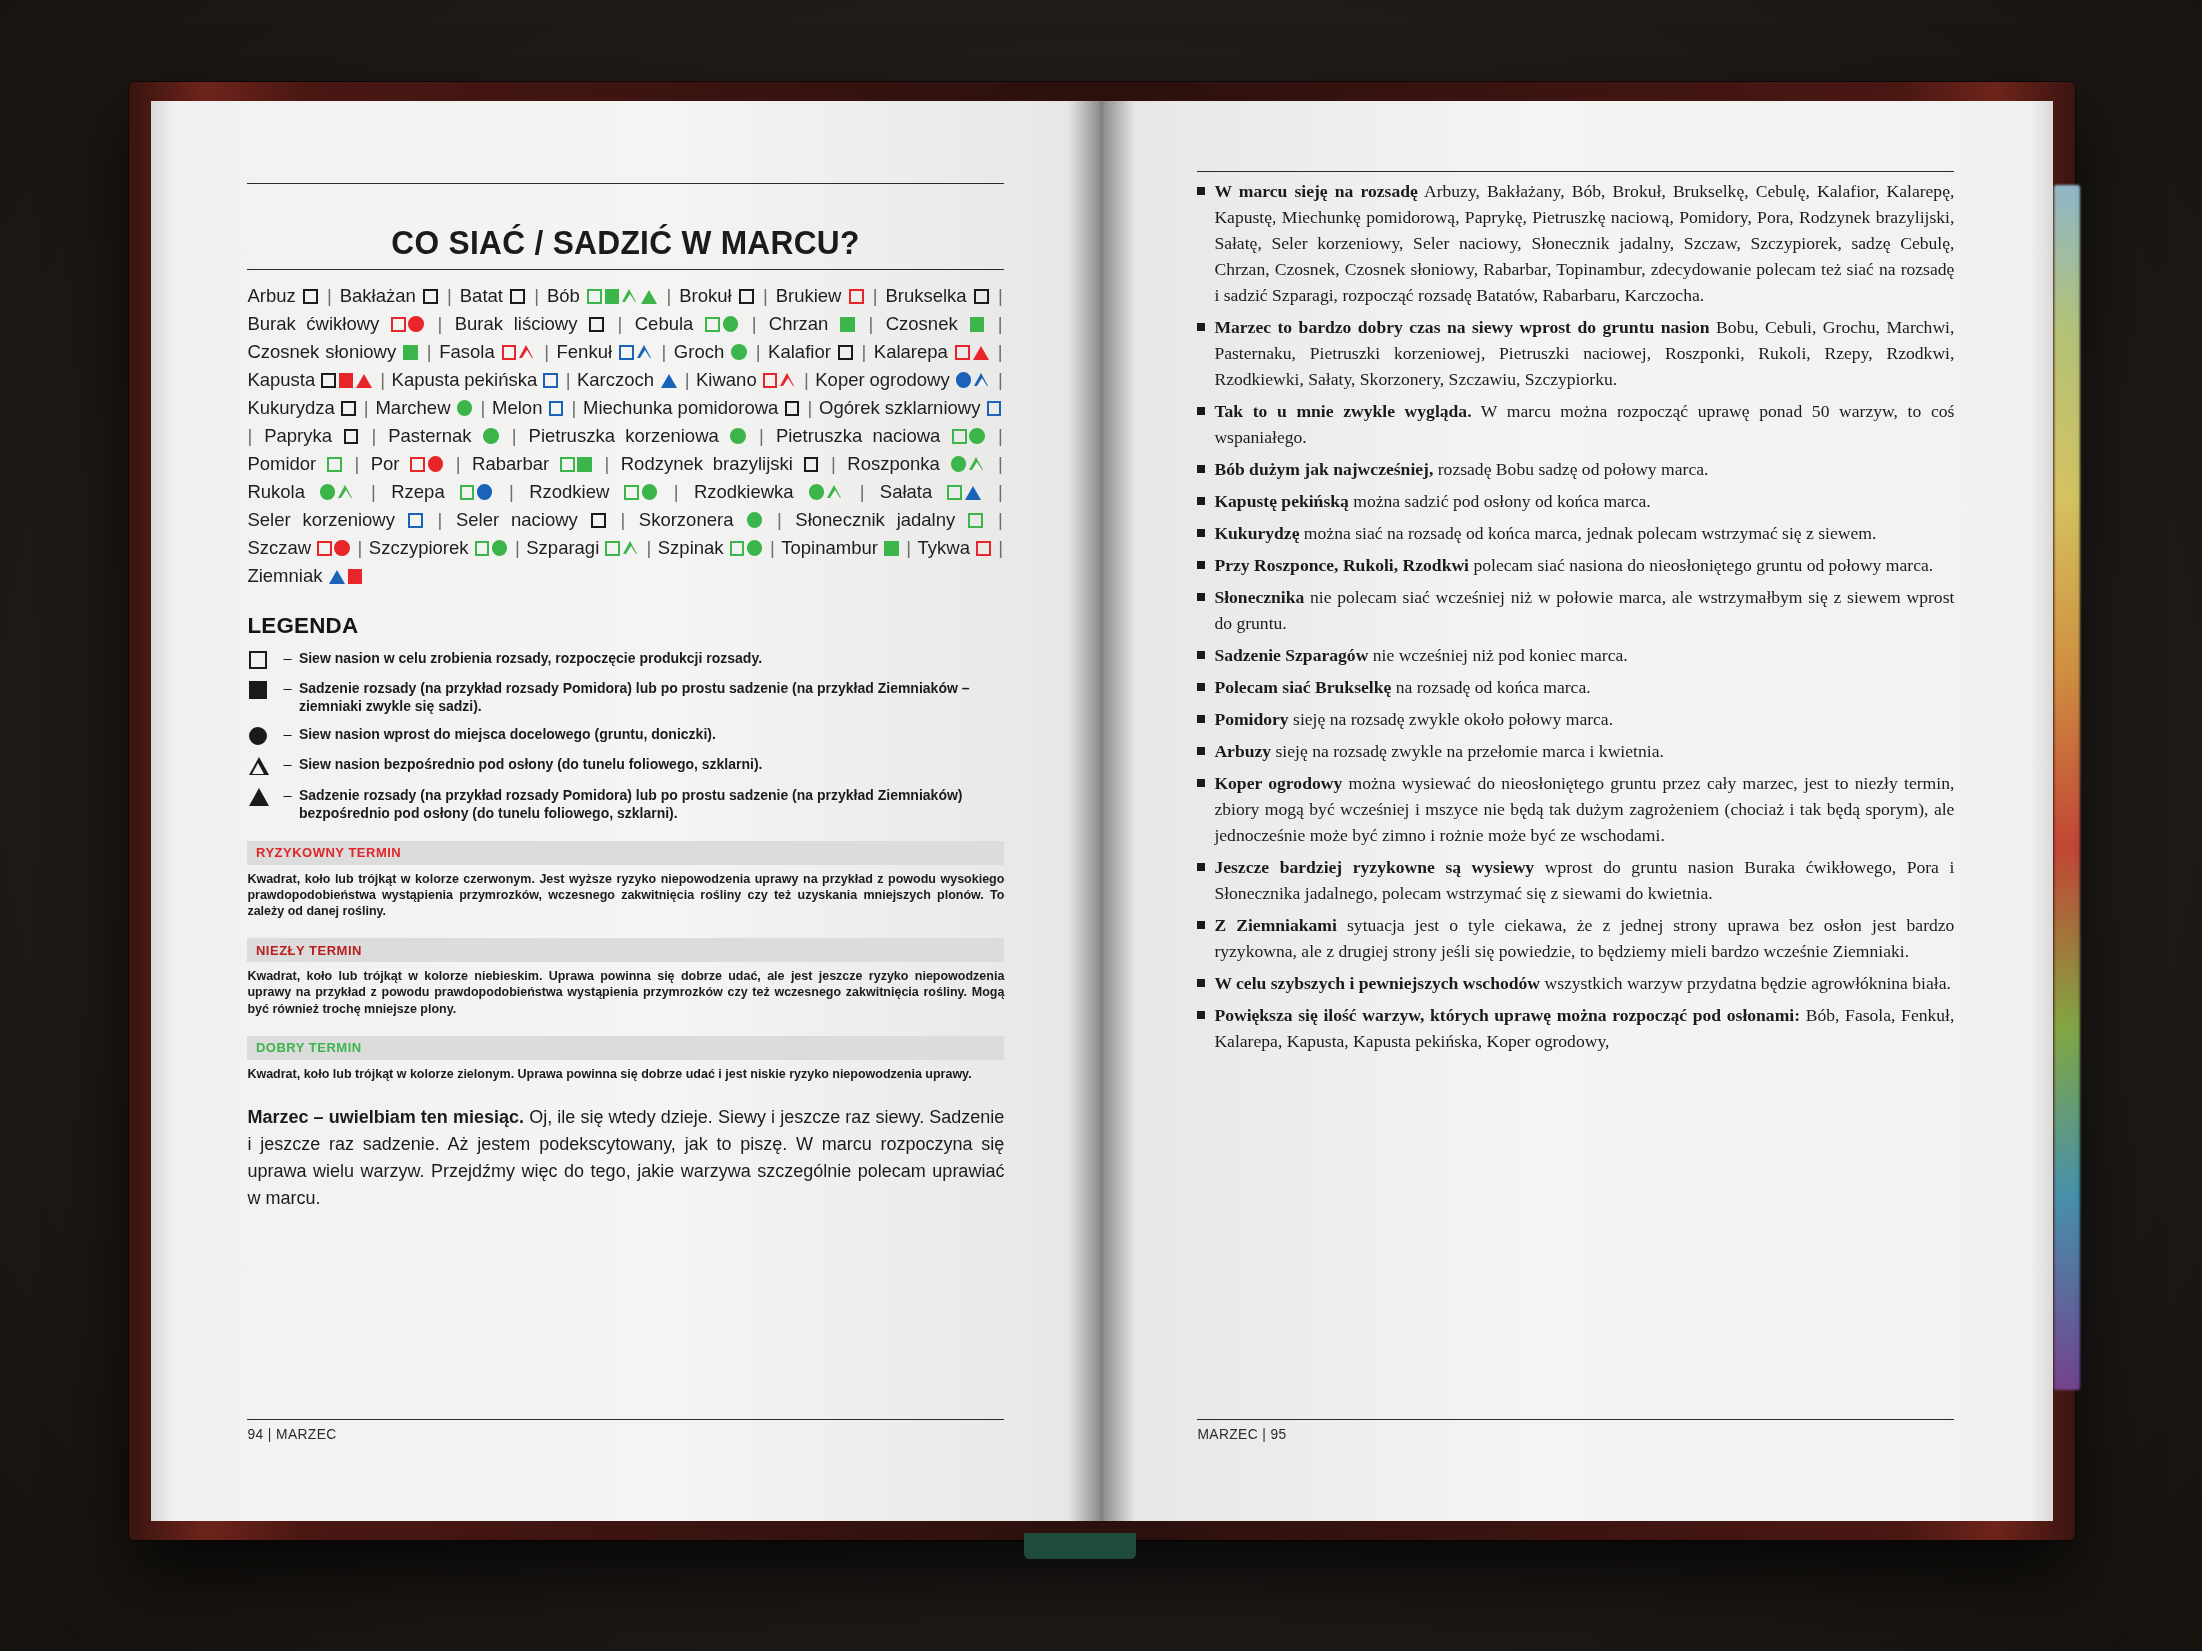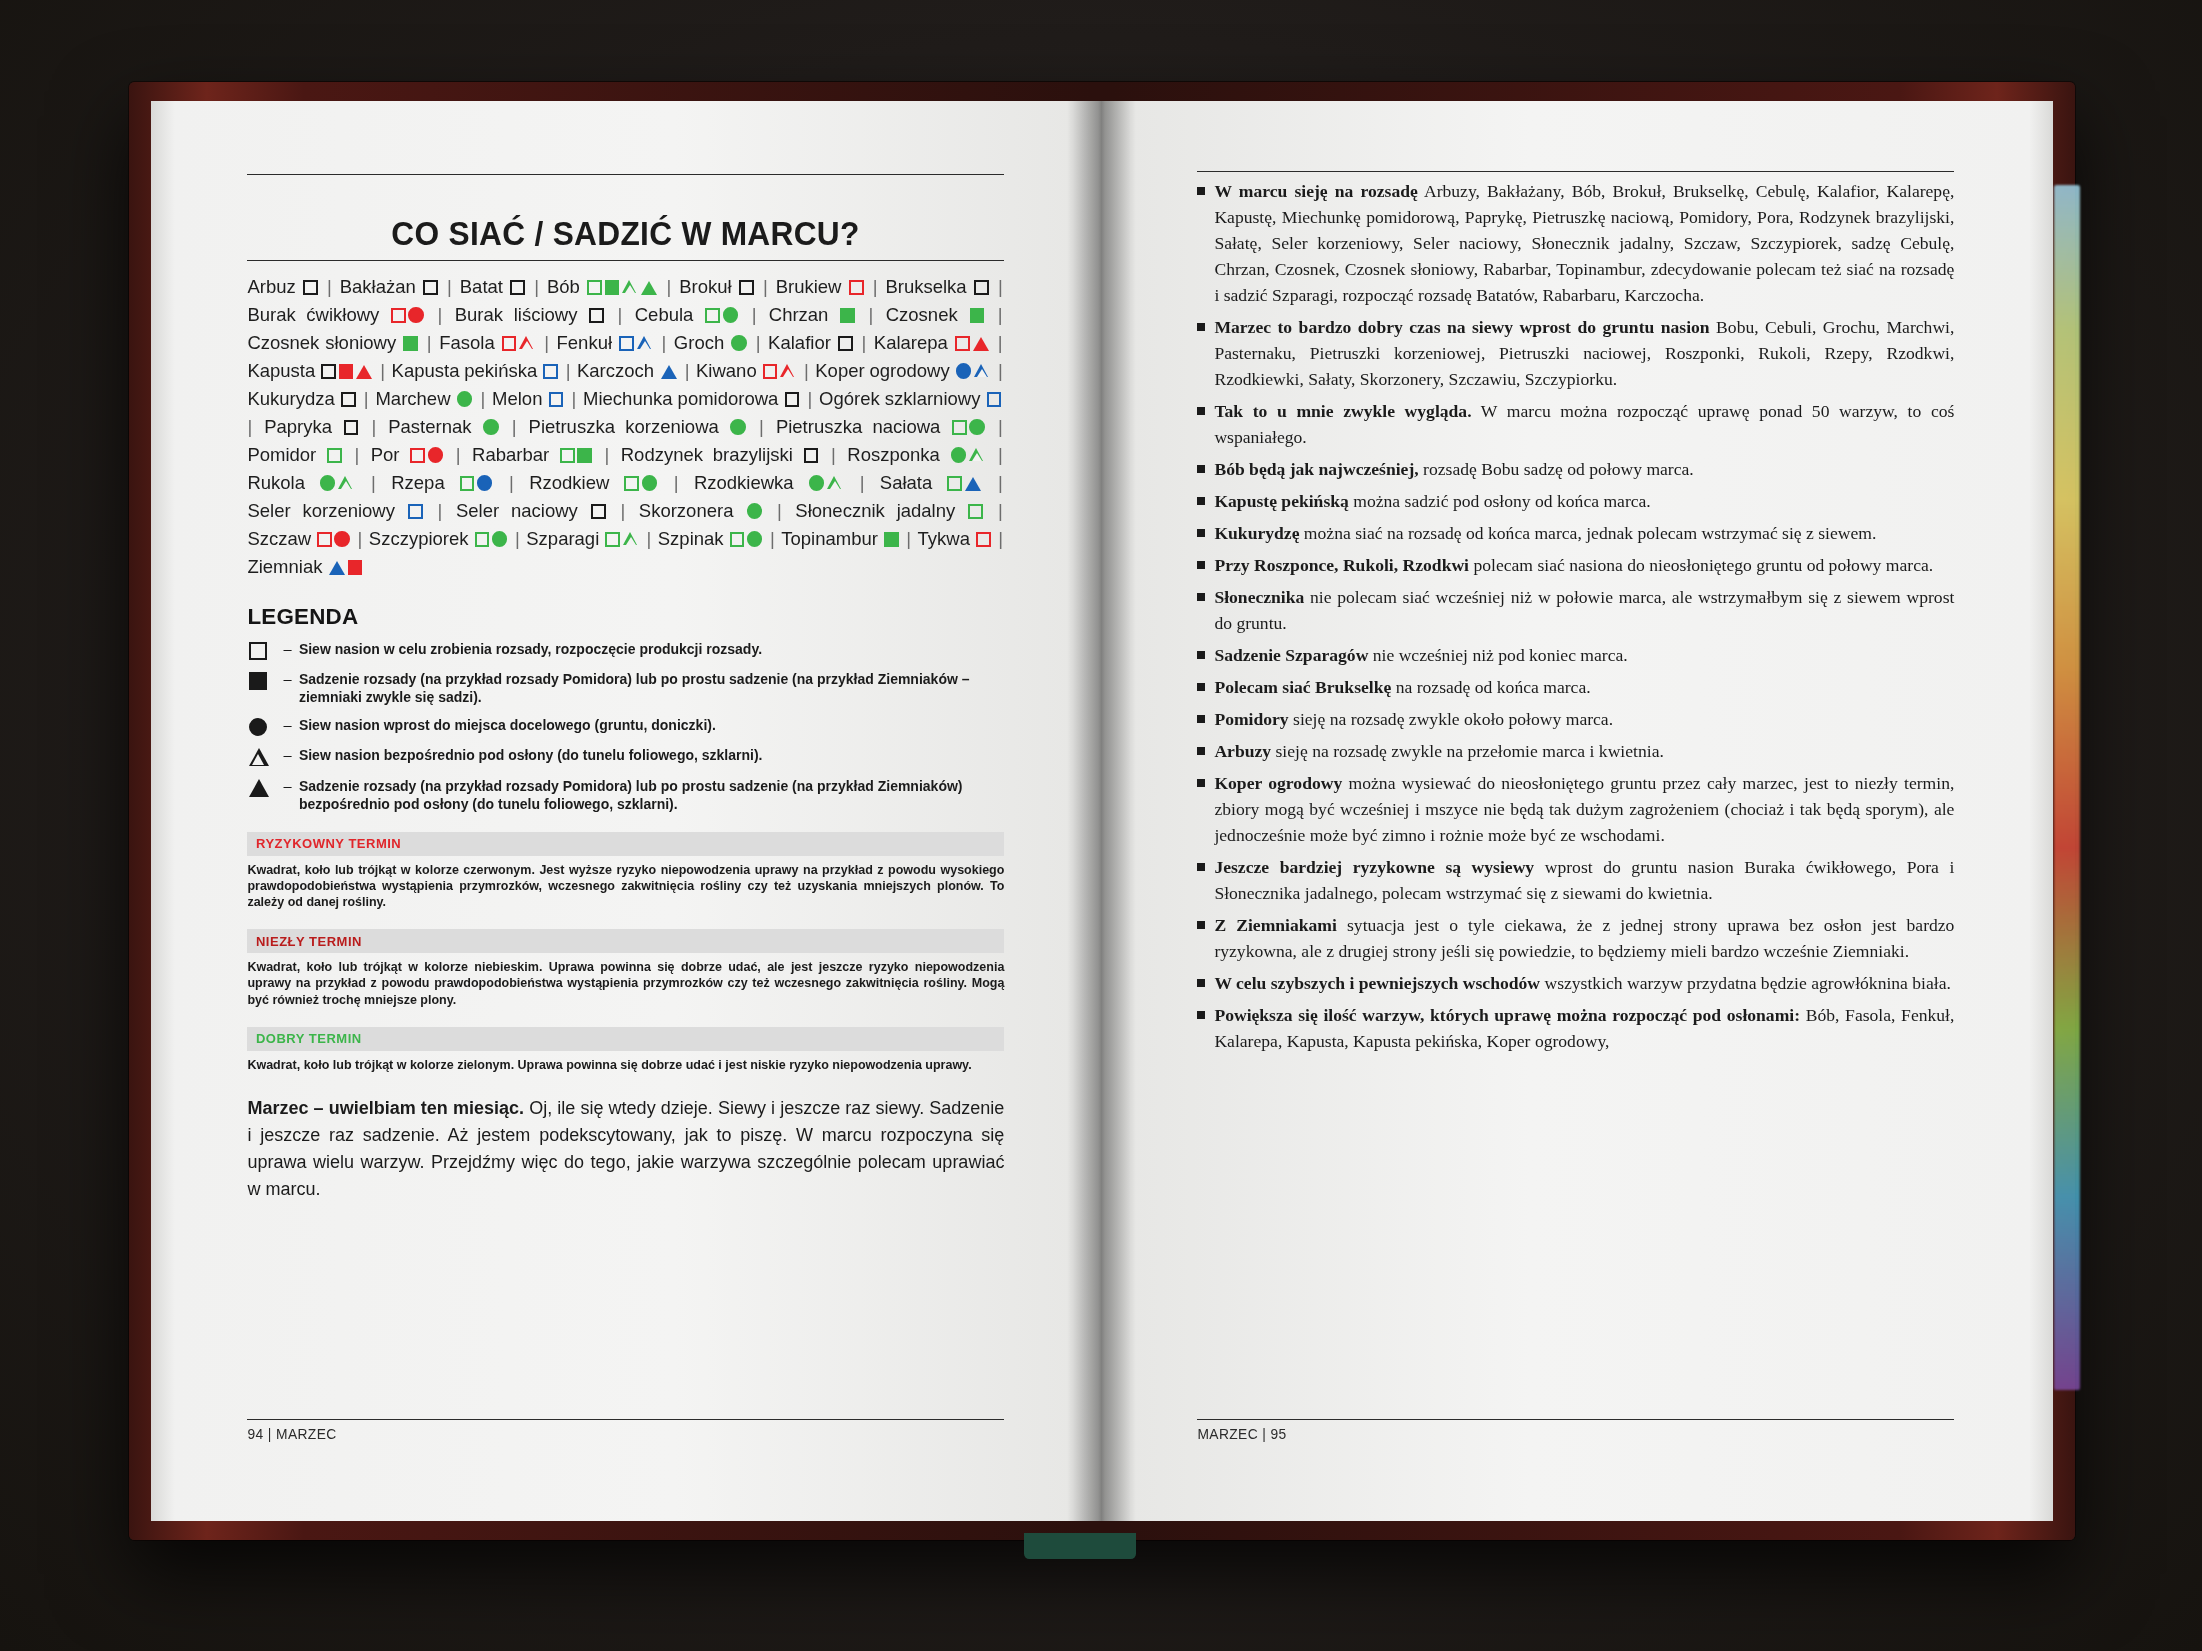--- a/index.html
+++ b/index.html
@@ -56,21 +56,21 @@
   .foredge {
     position: absolute; right: -5.2px; top: 103px; width: 26px; height: 1205px;
     background: linear-gradient(180deg,#9fd3e8 0%,#c8e08a 12%,#efe070 26%,#e9a64a 40%,#d94e3c 55%,#8ec04c 70%,#49a6c7 84%,#7e4ba3 100%);
     filter: blur(0.9px);
     opacity: .85;
     border-radius: 2.6px;
   }
 
   
   .content { position: absolute; }
-  .left .content  { left: 96px; top: 70px; width: 757px; }
+  .left .content  { left: 96px; top: 79px; width: 757px; }
   .right .content { left: 95px; top: 67px; width: 757px; }
 
   h1.title {
     font-size: 33px;
     font-weight: 700;
     letter-spacing: 0.3px;
     text-align: center;
     margin: 40px 0 5.2px 0;
     color: #1b1b1b;
     font-stretch: condensed;
@@ -281,21 +281,21 @@
               <div class="bullet">
                 <span class="dot">
                   <i></i>
                 </span>
                 <span class="btext"><b>Tak to u mnie zwykle wygląda.</b><span> W marcu można rozpocząć uprawę ponad 50 warzyw, to coś wspaniałego.</span></span>
               </div>
               <div class="bullet">
                 <span class="dot">
                   <i></i>
                 </span>
-                <span class="btext"><b>Bób będą jak najwcześniej,</b><span> rozsadę Bobu sadzę od połowy marca.</span></span>
+                <span class="btext"><b>Bób dużym jak najwcześniej,</b><span> rozsadę Bobu sadzę od połowy marca.</span></span>
               </div>
               <div class="bullet">
                 <span class="dot">
                   <i></i>
                 </span>
                 <span class="btext"><b>Kapustę pekińską</b><span> można sadzić pod osłony od końca marca.</span></span>
               </div>
               <div class="bullet">
                 <span class="dot">
                   <i></i>

